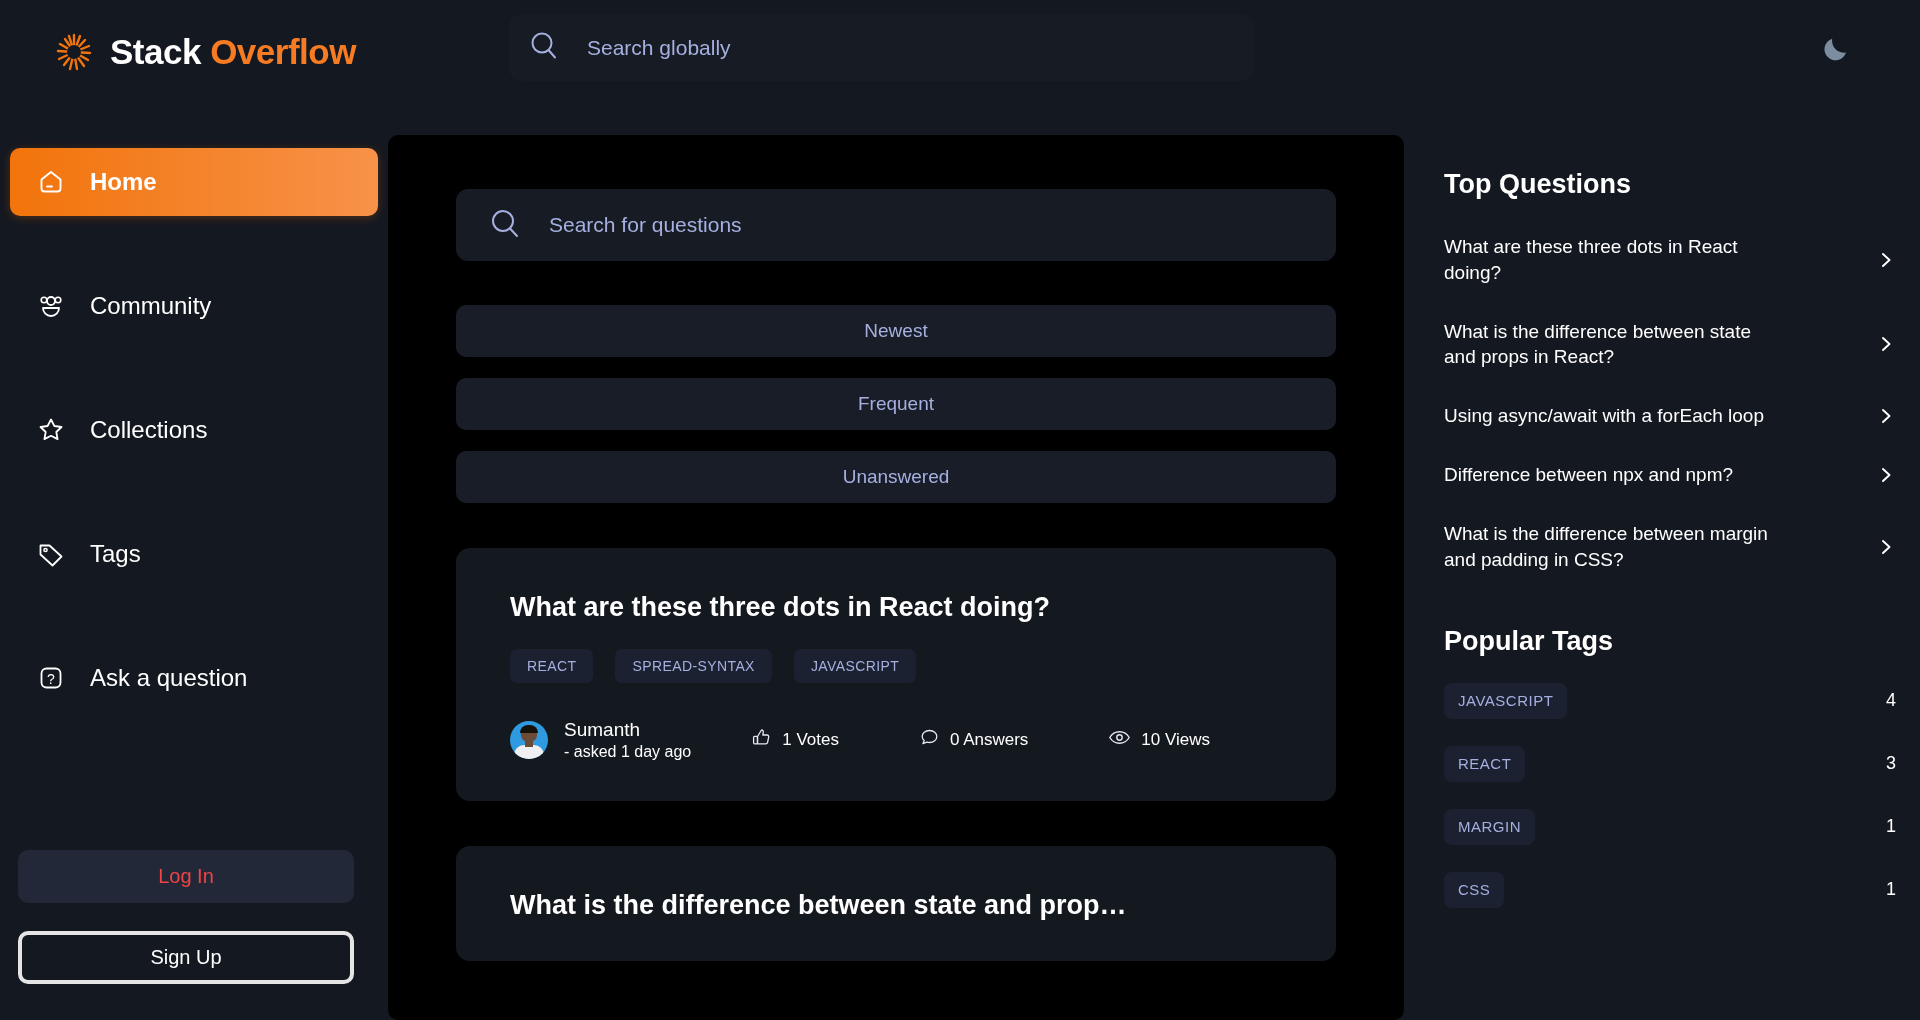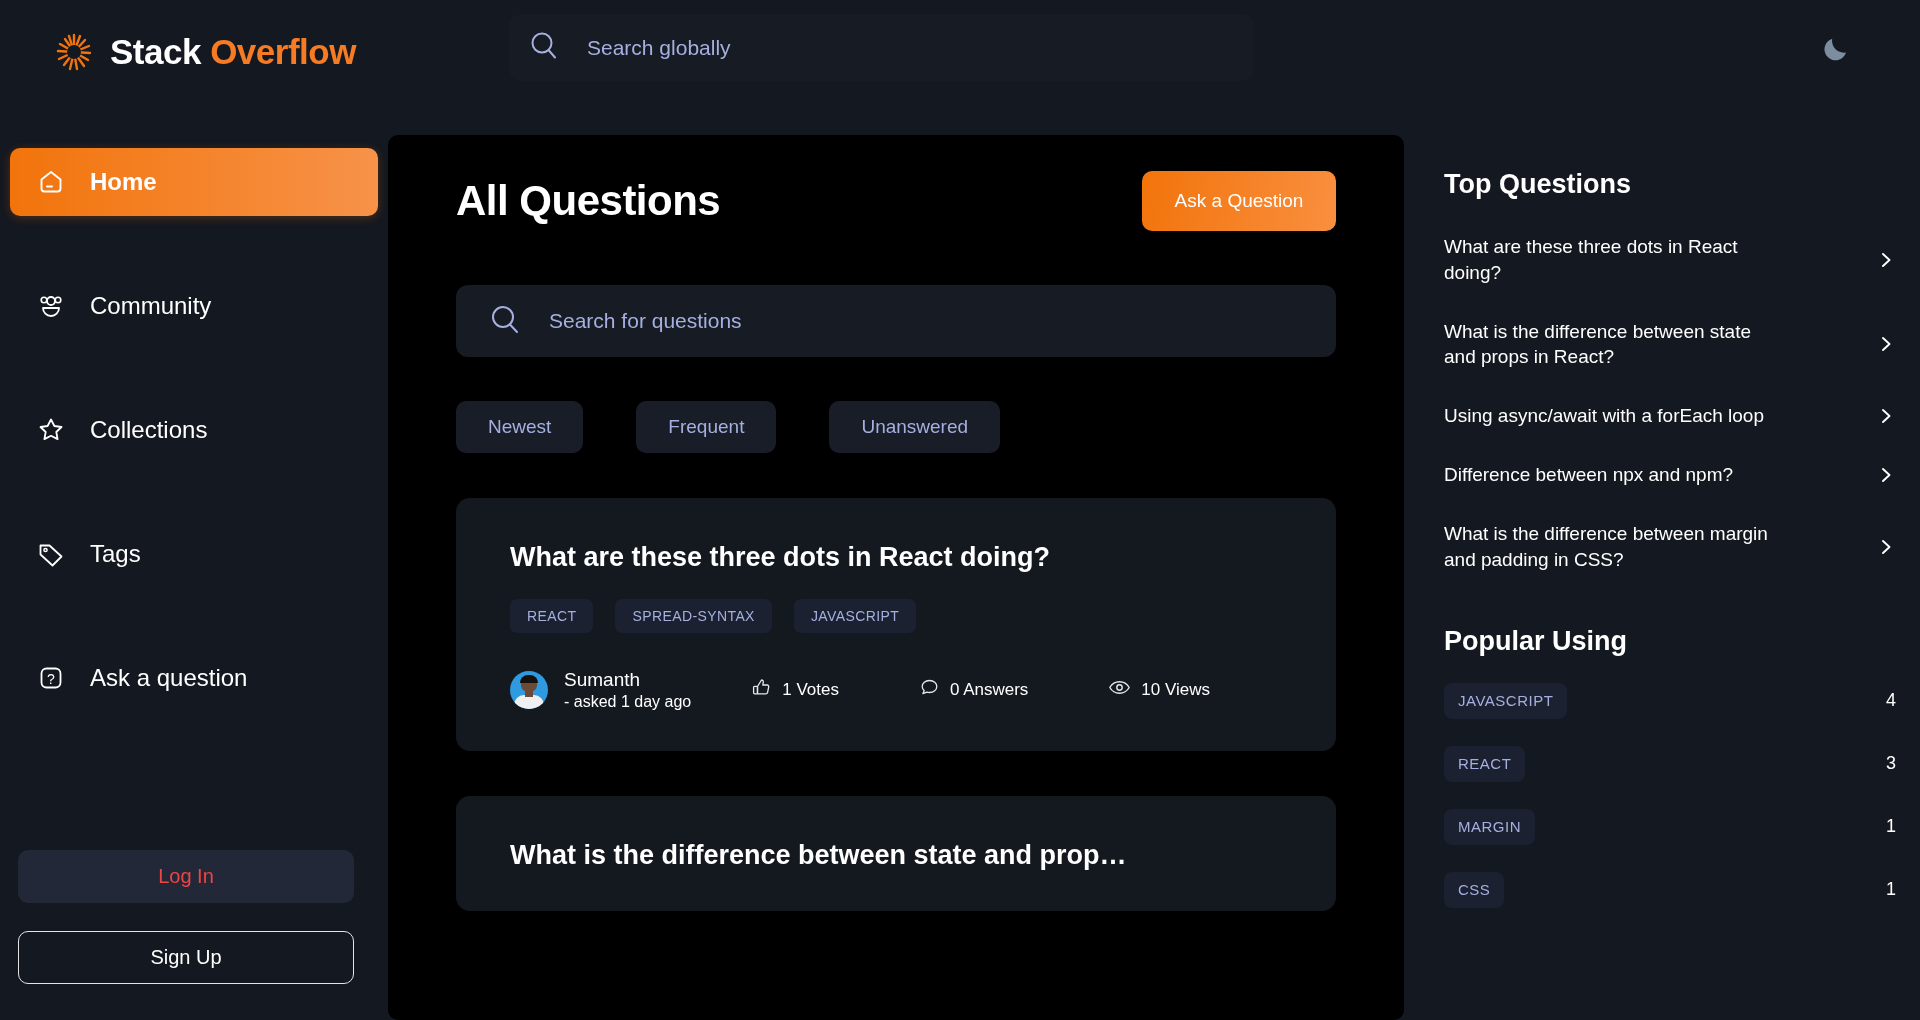--- a/index.html
+++ b/index.html
@@ -61,21 +61,21 @@
   .auth-block { position:absolute; left:18px; top:740px; width:336px; }
   .btn-login {
     width:336px; height:53px; border-radius:10px;
     background:#232838; color:#ef4444; font-size:20px;
     display:flex; align-items:center; justify-content:center; cursor:pointer;
     border:none;
   }
   .btn-signup {
     width:336px; height:53px; border-radius:10px; margin-top:28px;
     background:transparent; color:#ffffff; font-size:20px;
-    border:1px solid #e5e5e5;
+    border:4px solid #e5e5e5;
     display:flex; align-items:center; justify-content:center; cursor:pointer;
   }
 
   
   .main {
     position:absolute; left:388px; top:135px;
     width:1016px; height:885px;
     background:#000000; border-radius:10px;
     padding:0 68px; overflow:hidden;
   }
@@ -91,21 +91,21 @@
     display:flex; align-items:center; justify-content:center;
   }
 
   .q-search {
     margin-top:54px; width:880px; height:72px;
     background:#171b24; border-radius:12px;
     display:flex; align-items:center; padding-left:32px; gap:28px;
   }
   .qs-placeholder { color:#a6b0e0; font-size:21px; }
 
-  .filters { margin-top:44px; display:flex; gap:53px; }
+  .filters { margin-top:44px; display:flex; gap:21px;flex-direction:column; }
   .filter-pill {
     height:52px; padding:0 32px; border-radius:10px;
     background:#181d28; color:#a6b0e0; font-size:19px;
     display:flex; align-items:center; justify-content:center; cursor:pointer; border:none;
   }
 
   .q-card {
     margin-top:45px; width:880px;
     background:#14181f; border-radius:14px;
     padding:44px 54px 40px 54px;
@@ -269,24 +269,20 @@
     </div>
 
     <div class="auth-block">
       <button class="btn-login">Log In</button>
       <button class="btn-signup">Sign Up</button>
     </div>
   </div>
 
   <div class="main">
 
-    <div class="main-head">
-      <div class="page-title">All Questions</div>
-      <button class="ask-btn">Ask a Question</button>
-    </div>
 
     <div class="q-search">
       <span>
         <svg width="33" height="33" viewBox="0 0 33 33" fill="none">
           <circle cx="15" cy="14" r="10" stroke="#a6b0e0" stroke-width="2"></circle>
           <line x1="22" y1="21.5" x2="29" y2="29" stroke="#a6b0e0" stroke-width="2" stroke-linecap="round"></line>
         </svg>
       </span>
       <span class="qs-placeholder">Search for questions</span>
     </div>
@@ -398,21 +394,21 @@
       <div class="rb-item">
         <span class="rb-item-text">What is the difference between margin and padding in CSS?</span>
         <span class="chev">
           <svg width="20" height="20" viewBox="0 0 20 20" fill="none">
               <path d="M7 4l6.5 6L7 16" stroke="#ffffff" stroke-width="1.9" stroke-linecap="round" stroke-linejoin="round"></path>
             </svg>
         </span>
       </div>
     </div>
 
-    <div class="tags-title">Popular Using</div>
+    <div class="tags-title">Popular Tags</div>
 
     <div class="tag-list">
       <div class="tag-row">
         <span class="tag-chip">JAVASCRIPT</span>
         <span class="tag-count">4</span>
       </div>
       <div class="tag-row">
         <span class="tag-chip">REACT</span>
         <span class="tag-count">3</span>
       </div>

